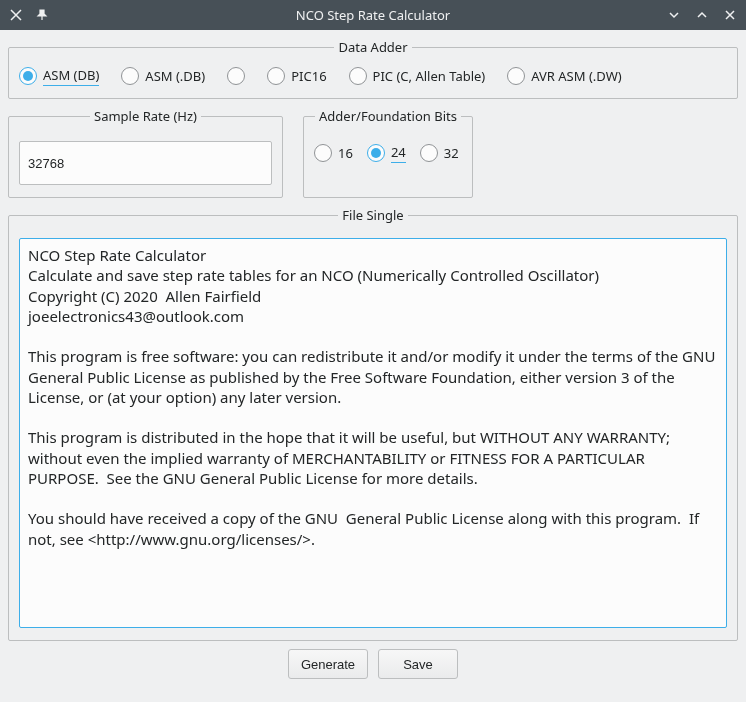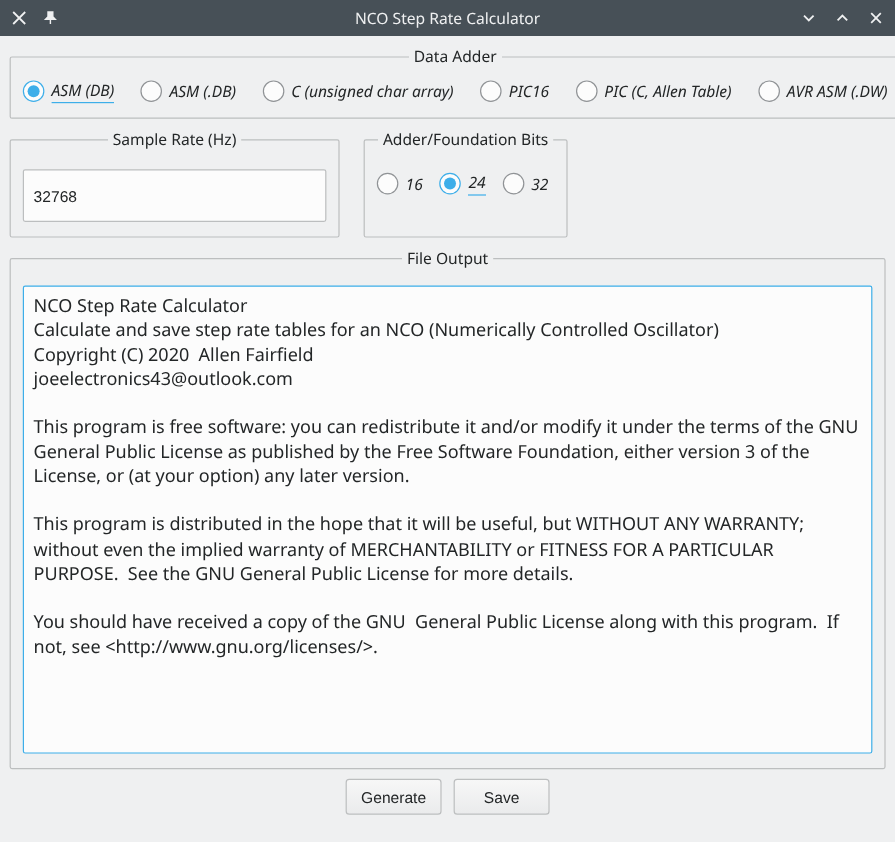--- a/index.html
+++ b/index.html
@@ -61,21 +61,20 @@
   gap: 22px;
   align-items: center;
   justify-content: flex-start;
 }
 .radio {
   display: inline-flex;
   align-items: center;
   gap: 6px;
   cursor: pointer;
   white-space: nowrap;
-  font-style: italic;
 }
 .radio .dot {
   width: 18px; height: 18px;
   border: 1px solid #909396;
   border-radius: 50%;
   background: #fcfcfc;
   display: inline-flex;
   align-items: center;
   justify-content: center;
 }
@@ -199,21 +198,20 @@
       <label class="radio selected">
         <span class="dot"></span>
         <span class="label">ASM (DB)</span>
       </label>
       <label class="radio">
         <span class="dot"></span>
         <span class="label">ASM (.DB)</span>
       </label>
       <label class="radio">
         <span class="dot"></span>
-        <span class="label">C (unsigned char array)</span>
       </label>
       <label class="radio">
         <span class="dot"></span>
         <span class="label">PIC16</span>
       </label>
       <label class="radio">
         <span class="dot"></span>
         <span class="label">PIC (C, Allen Table)</span>
       </label>
       <label class="radio">
@@ -244,21 +242,21 @@
         </label>
         <label class="radio">
           <span class="dot"></span>
           <span class="label">32</span>
         </label>
       </div>
     </fieldset>
   </div>
 
   <fieldset class="output-box">
-    <legend>File Output</legend>
+    <legend>File Single</legend>
     <div class="inner">
       <div class="output-area">NCO Step Rate Calculator
 Calculate and save step rate tables for an NCO (Numerically Controlled Oscillator)
 Copyright (C) 2020  Allen Fairfield
 joeelectronics43@outlook.com
 
 This program is free software: you can redistribute it and/or modify it under the terms of the GNU General Public License as published by the Free Software Foundation, either version 3 of the License, or (at your option) any later version.
 
 This program is distributed in the hope that it will be useful, but WITHOUT ANY WARRANTY; without even the implied warranty of MERCHANTABILITY or FITNESS FOR A PARTICULAR PURPOSE.  See the GNU General Public License for more details.
 

